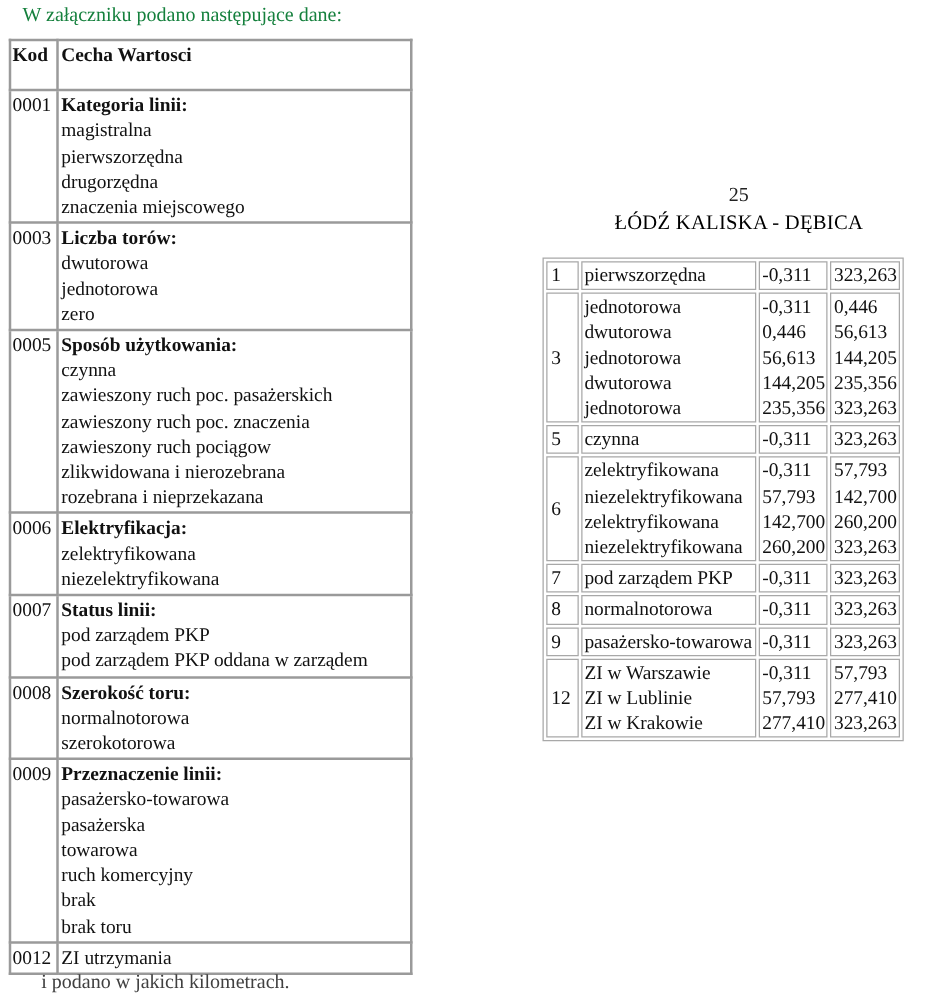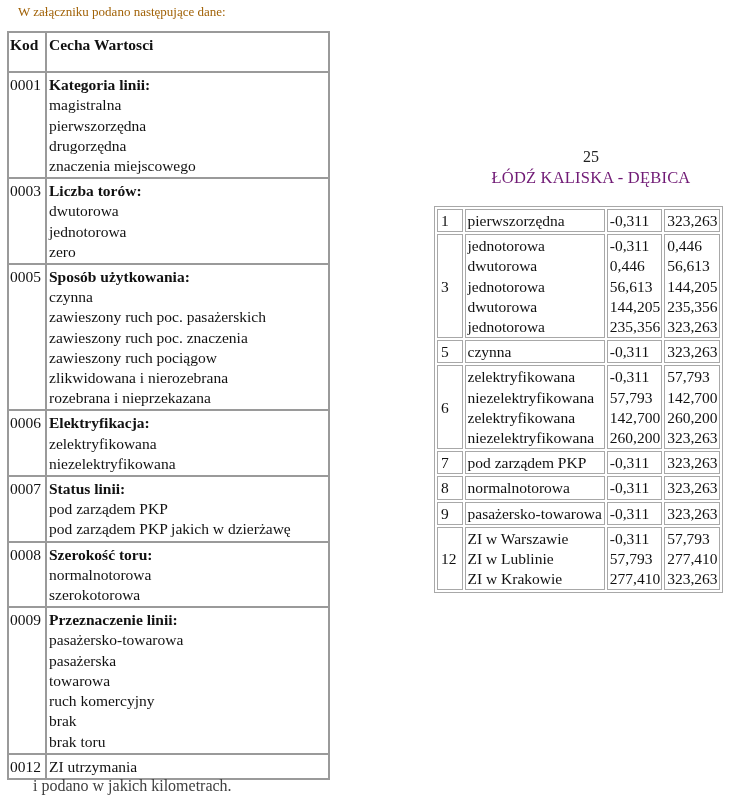--- a/index.html
+++ b/index.html
@@ -13,22 +13,22 @@
       position: relative;
       font-family: "Liberation Serif", "DejaVu Serif", serif;
       color: #111;
       font-size: 15.5px;
       overflow: hidden;
     }
     .intro {
       position: absolute;
       left: 18px;
       top: 4px;
-      font-size: 13px;
-      color: #a16207;
+      font-size: 16px;
+      color: #15803d;
     }
     .outro {
       position: absolute;
       left: 33px;
       top: 777px;
       font-size: 16px;
       color: #404040;
     }
     
     .left-table {
@@ -74,21 +74,21 @@
       font-size: 16px;
       color: #222;
     }
     .route-name {
       position: absolute;
       left: 435px;
       width: 312px;
       top: 168px;
       text-align: center;
       font-size: 16.5px;
-      color: #701a75;
+      color: #000000;
       letter-spacing: 0.2px;
     }
     .right-table {
       position: absolute;
       left: 434px;
       top: 206px;
       border-collapse: separate;
       border-spacing: 2px;
       border: 1px solid #a8a8a8;
     }
@@ -161,21 +161,21 @@
           <span class="cecha-title">Elektryfikacja:</span>
           <span class="cecha-val">zelektryfikowana</span>
           <span class="cecha-val">niezelektryfikowana</span>
         </td>
       </tr>
       <tr>
         <td class="kod">0007</td>
         <td>
           <span class="cecha-title">Status linii:</span>
           <span class="cecha-val">pod zarządem PKP</span>
-          <span class="cecha-val">pod zarządem PKP jakich w dzierżawę</span>
+          <span class="cecha-val">pod zarządem PKP oddana w zarządem</span>
         </td>
       </tr>
       <tr>
         <td class="kod">0008</td>
         <td>
           <span class="cecha-title">Szerokość toru:</span>
           <span class="cecha-val">normalnotorowa</span>
           <span class="cecha-val">szerokotorowa</span>
         </td>
       </tr>

